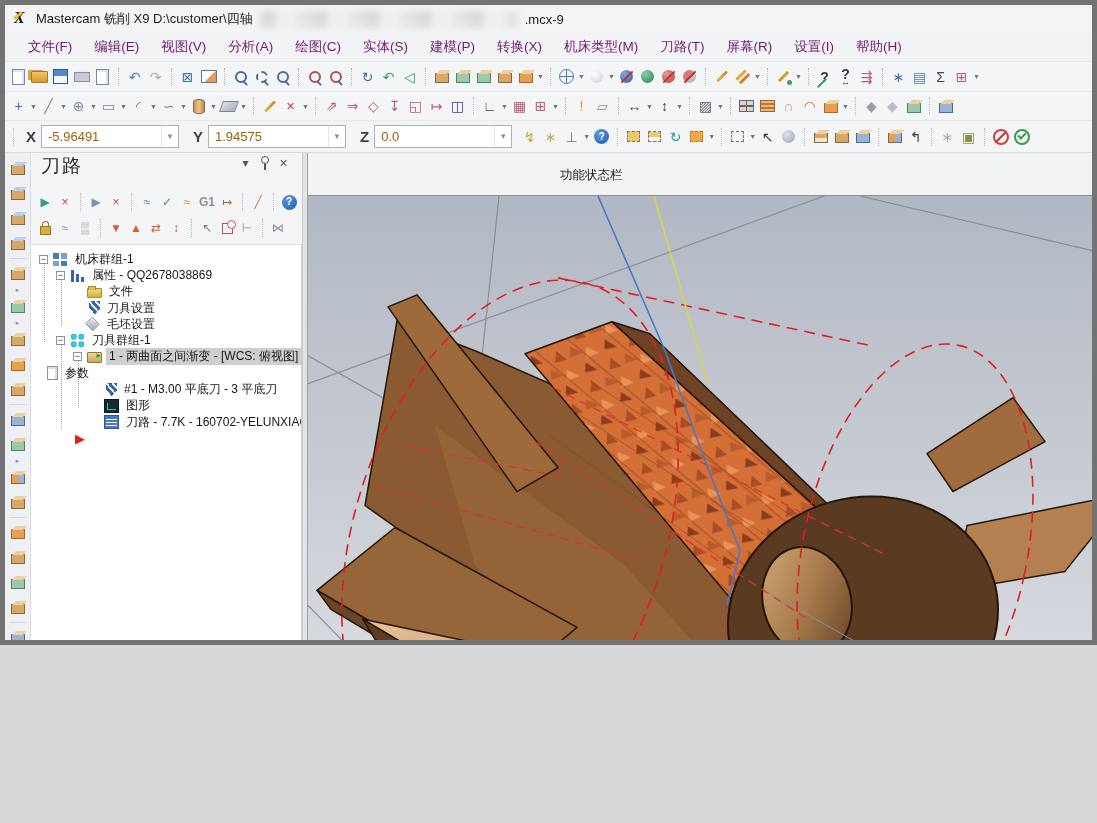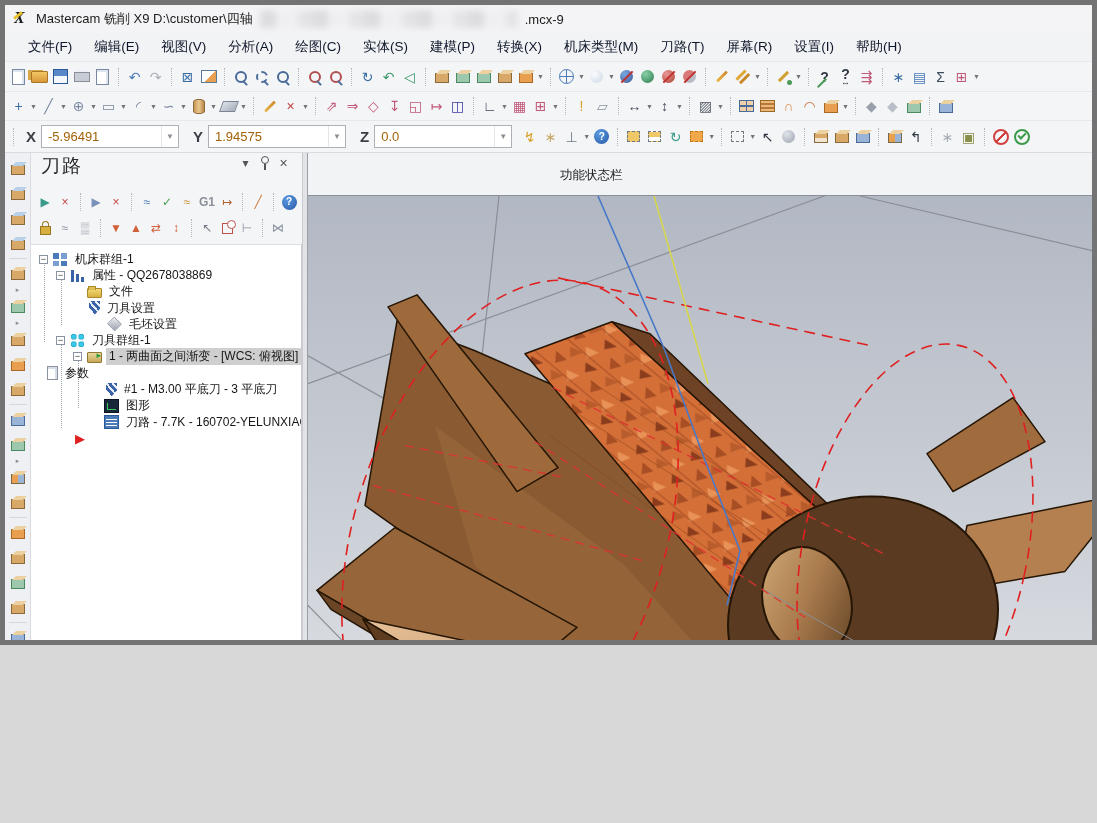--- a/index.html
+++ b/index.html
@@ -5,21 +5,21 @@
   html,body{margin:0;padding:0;background:#d8d8d8;}
   *{box-sizing:border-box;}
   .app{width:1097px;height:645px;background:#f2f3f5;font-family:"Liberation Sans","DejaVu Sans",sans-serif;position:relative;overflow:hidden;border:5px solid #737373;}
   
   .titlebar{height:28px;display:flex;align-items:center;padding-left:7px;background:#f4f4f6;font-size:13px;color:#1b1b1b;gap:7px;}
   .mclogo{width:17px;height:17px;position:relative;flex:none;}
   .mclogo::before{content:"X";position:absolute;left:2px;top:-2px;font:italic bold 16px "Liberation Serif",serif;color:#15151d;}
   .mclogo::after{content:"";position:absolute;left:1px;top:3px;width:10px;height:3px;background:#e8c028;transform:rotate(-38deg);}
   .blurbox{width:258px;height:18px;border-radius:2px;background:repeating-linear-gradient(90deg,#dddde0 0 16px,#efeff1 16px 38px,#e4e4e7 38px 52px);filter:blur(3px);}
   
-  .menubar{height:28px;display:flex;align-items:center;padding-left:12px;background:#f2f3f5;font-size:13.5px;color:#0f172a;}
+  .menubar{height:28px;display:flex;align-items:center;padding-left:12px;background:#f2f3f5;font-size:13.5px;color:#701a75;}
   .menu-item{padding:4px 11px;cursor:default;}
   
   .toolbar{display:flex;align-items:center;padding:0 3px;background:#f4f5f7;border-top:1px solid #e7e8eb;overflow:hidden;}
   #row1{height:30px}#row2{height:29px}
   #row3{height:33px;border-bottom:1px solid #d9dbdf;}
   .grip{width:1px;height:18px;border-left:1px dotted #b2b6be;margin:0 5px;flex:none;}
   .icn{display:inline-flex;align-items:center;justify-content:center;width:21px;height:22px;font-size:14px;line-height:1;position:relative;flex:none;border-radius:2px;cursor:default;}
   .icn.small-txt{font-size:9px;font-weight:bold;}
   .caret{font-size:7px;color:#70747c;width:9px;text-align:center;flex:none;cursor:default;}
   
@@ -416,21 +416,21 @@
           <div class="trow" style="padding-left: 42px;">
             <span class="noexp"></span>
             <span class="ti ti-folder"></span>
             <span class="lbl">文件</span>
           </div>
           <div class="trow" style="padding-left: 42px;">
             <span class="noexp"></span>
             <span class="ti ti-shield"></span>
             <span class="lbl">刀具设置</span>
           </div>
-          <div class="trow" style="padding-left: 40px; margin-left: 22px;">
+          <div class="trow" style="padding-left: 40px;">
             <span class="noexp"></span>
             <span class="ti ti-diamond"></span>
             <span class="lbl">毛坯设置</span>
           </div>
           <div class="trow" style="padding-left: 25px;">
             <span class="exp">−</span>
             <span class="ti ti-toolpath-group"></span>
             <span class="lbl">刀具群组-1</span>
           </div>
           <div class="trow sel" style="padding-left: 42px;">

